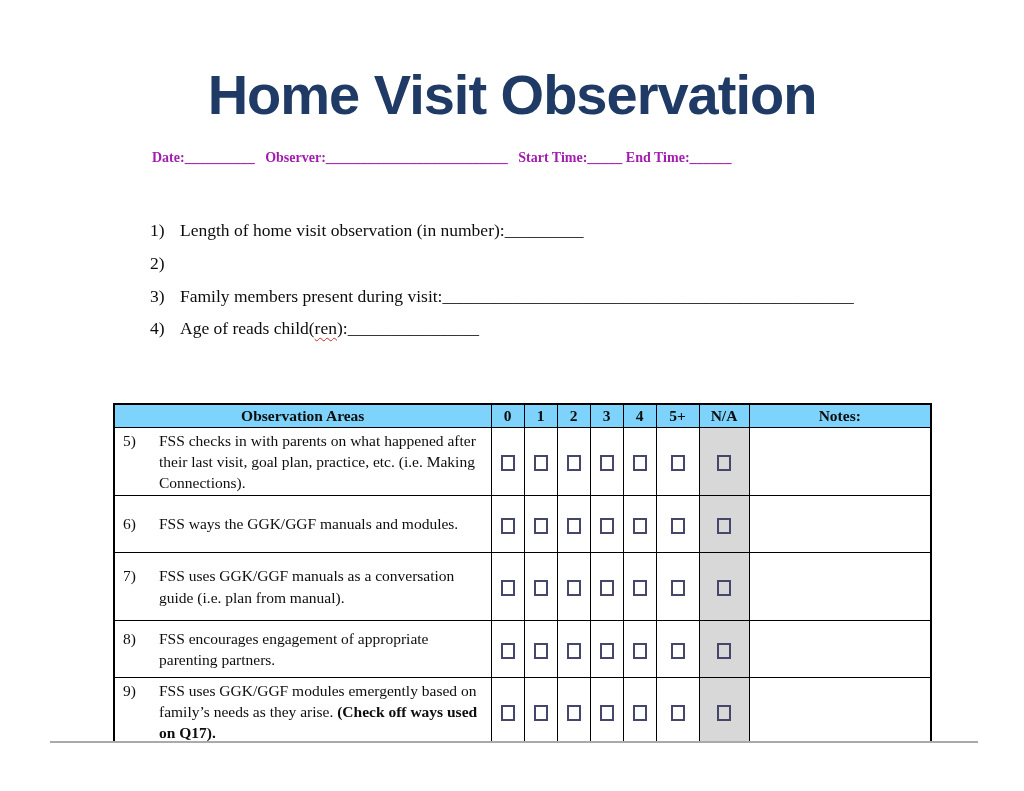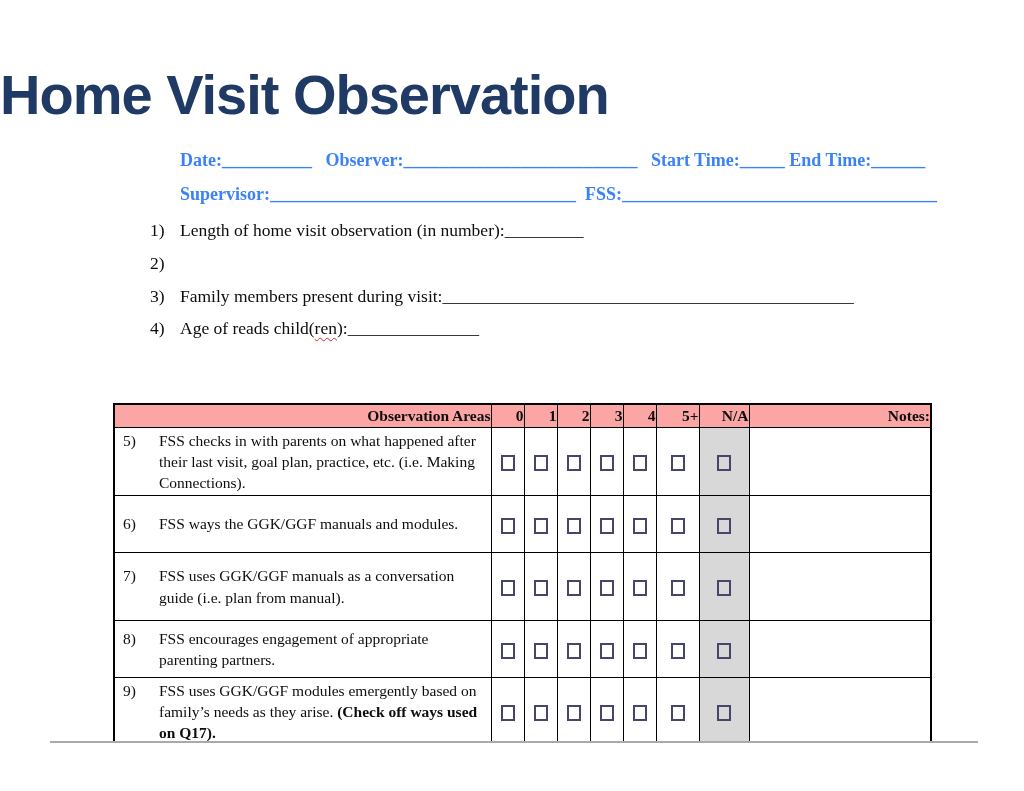--- a/index.html
+++ b/index.html
@@ -1,26 +1,26 @@
 <!DOCTYPE html>
 <html><head>
 <meta charset="utf-8">
 <style>
   html,body{margin:0;padding:0;background:#ffffff;}
   .page{position:relative;width:1024px;height:791px;background:#ffffff;overflow:hidden;
         font-family:"Liberation Serif", serif;color:#111111;}
 
   
-  .title{position:absolute;left:0;top:64px;width:1024px;
+  .title{position:absolute;left:0;top:64px;width:1024px;text-align:center;
          font-family:"Liberation Sans", sans-serif;font-weight:bold;
          font-size:56px;letter-spacing:-1px;color:#1f3a64;line-height:1.1;}
 
   
   .form-line{position:absolute;left:152px;white-space:pre;font-weight:bold;
-             font-size:18px;color:#3b82f6;margin-left:28px;}
+             font-size:14px;color:#a21caf;}
   .line1{top:150px;}
   .line2{top:184px;}
 
   
   .form-item{position:absolute;left:150px;display:flex;white-space:pre;
              font-size:17.5px;color:#0d0d0d;}
   .form-item .num{width:30px;flex:none;}
   .item1{top:220px;}
   .item2{top:253px;}
   .item3{top:286px;}
@@ -32,22 +32,22 @@
   
   .instruction{position:absolute;left:110px;top:352px;width:760px;
                font-weight:bold;font-size:17.5px;line-height:25px;color:#0d0d0d;}
 
   
   .table-clip{position:absolute;left:113px;top:403px;width:819px;height:340px;overflow:hidden;}
   table.obs{border-collapse:collapse;table-layout:fixed;width:817px;
             font-size:15.5px;line-height:1.36;color:#0d0d0d;
             border:2px solid #000;}
   table.obs th, table.obs td{border:1px solid #000;padding:0;vertical-align:middle;}
-  table.obs thead th{background:#fca5a5;font-weight:bold;height:22px;
-                     text-align:right;font-size:15.5px;}
+  table.obs thead th{background:#7dd3fc;font-weight:bold;height:22px;
+                     text-align:center;font-size:15.5px;}
   th.h-area{text-align:left;padding-left:7px;}
   th.h-notes{text-align:left;padding-left:7px;}
   td.desc{vertical-align:top;padding:3px 4px 3px 0;}
   td.desc .descflex{display:flex;}
   td.desc .num{width:44px;flex:none;padding-left:8px;box-sizing:border-box;}
   td.desc .txt{flex:1;padding-right:12px;}
   td.cb{text-align:center;}
   td.na-cell{background:#d8d8d8;}
   .checkbox{display:inline-block;width:10px;height:12px;
             border:2px solid #46466b;background:transparent;vertical-align:middle;}
@@ -61,21 +61,20 @@
                border-top:2px solid #aaaaaa;z-index:5;}
 </style>
 </head>
 <body>
 
 <div class="page">
 
   <div class="title">Home Visit Observation</div>
 
   <div class="form-line line1">Date:__________   Observer:__________________________   Start Time:_____ End Time:______</div>
-  <div class="form-line line2">Supervisor:__________________________________  FSS:___________________________________</div>
 
   <div class="form-item item1">
     <span class="num">1)</span>
     <span class="itxt">Length of home visit observation (in number):_________</span>
   </div>
   <div class="form-item item2">
     <span class="num">2)</span>
   </div>
   <div class="form-item item3">
     <span class="num">3)</span>

